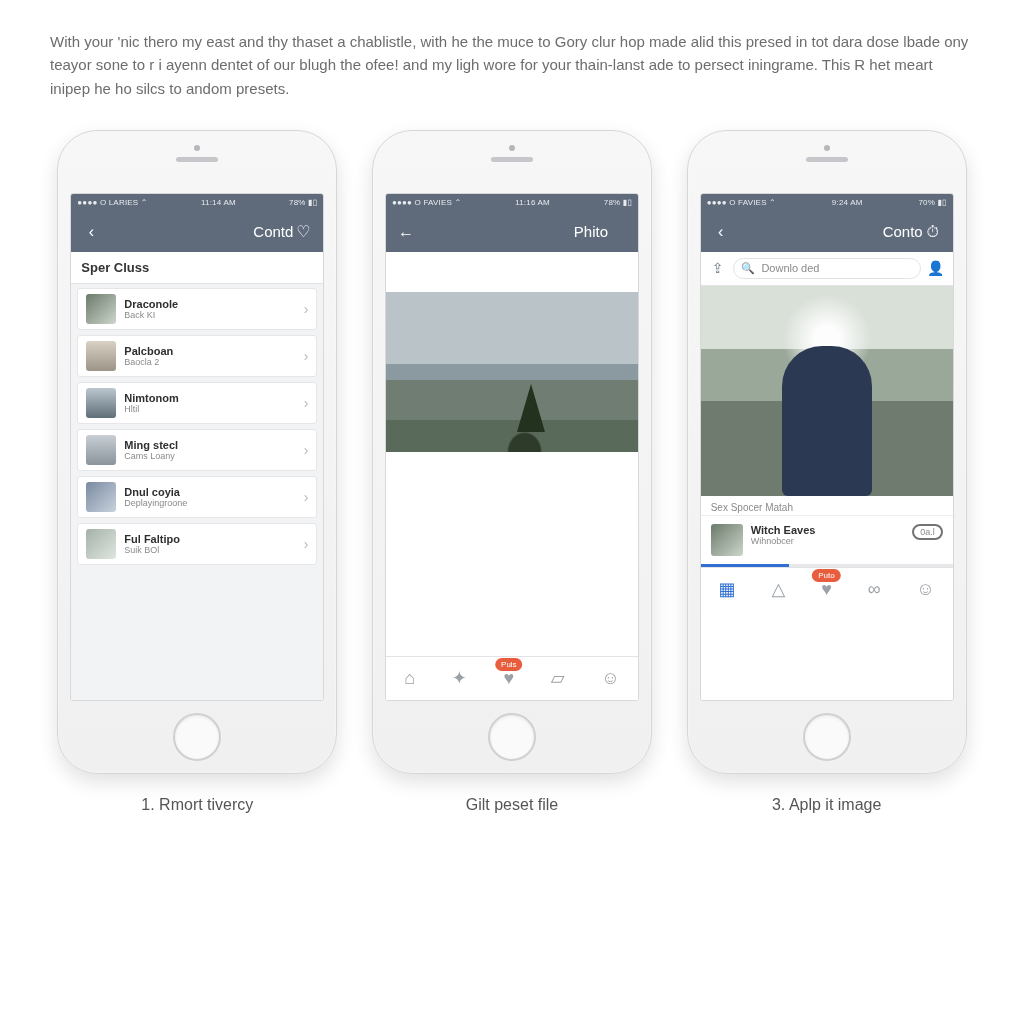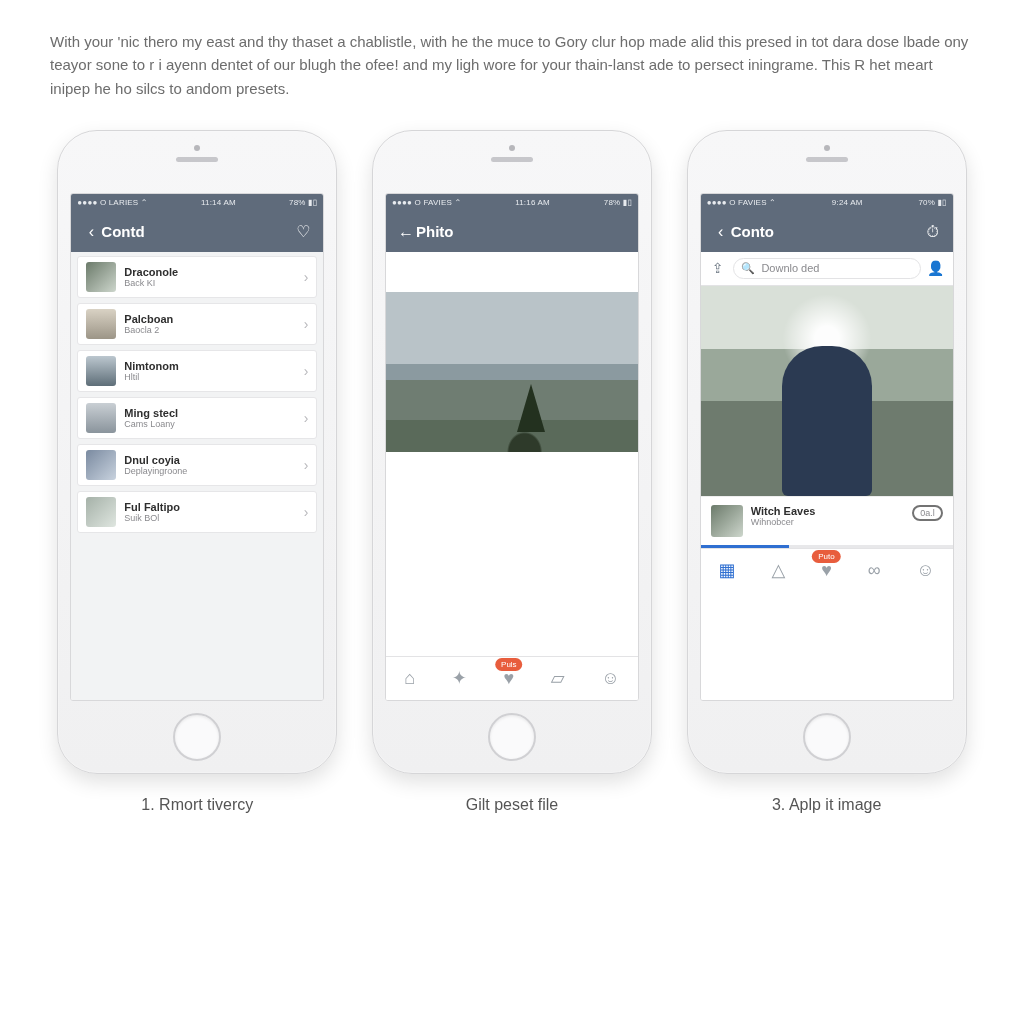--- a/index.html
+++ b/index.html
@@ -85,21 +85,21 @@
   }
   .statusbar .sb-left, .statusbar .sb-right { display:flex; gap:4px; align-items:center;}
   .navbar {
     height: 40px;
     background: #5f6b7b;
     color: #fff;
     display: flex; align-items: center; justify-content: space-between;
     padding: 0 10px;
     font-size: 15px;
   }
-  .navbar .nav-title { flex:1; text-align:left; font-weight:700; }
+  .navbar .nav-title { flex:1; text-align:right; font-weight:400; }
   .nav-icon { width: 20px; text-align:center; font-size:16px; }
   .content { flex:1; background:#f2f3f4; overflow:hidden; display:flex; flex-direction:column; }
 
   
   .section-header {
     background:#fff; border-bottom:1px solid #e3e3e5;
     padding:8px 10px; font-size:13px; font-weight:600; color:#333;
   }
   .list { flex:1; padding: 4px 6px; overflow:hidden;}
   .list-row {
@@ -226,20 +226,21 @@
             <span class="sb-left">●●●●  O LARIES  ⌃</span>
             <span>11:14 AM</span>
             <span class="sb-right">78%  ▮▯</span>
           </div>
           <div class="navbar">
             <span class="nav-icon">‹</span>
             <span class="nav-title">Contd</span>
             <span class="nav-icon">♡</span>
           </div>
           <div class="content">
+            <div class="section-header">Sper Cluss</div>
             <div class="list">
 
               <div class="list-row">
                 <div class="thumb t1"></div>
                 <div class="row-text">
                   <div class="row-title">Draconole</div>
                   <div class="row-sub">Back KI</div>
                 </div>
                 <div class="chev">›</div>
               </div>
@@ -351,20 +352,21 @@
           <div class="content" style="background:#fff;">
             <div class="searchbar">
               <span class="sb-icon">⇪</span>
               <div class="searchfield">
                 <span>🔍</span>
                 <span>Downlo ded</span>
               </div>
               <span class="sb-icon">👤</span>
             </div>
             <div class="hero"></div>
+            <div class="subtext">Sex Spocer Matah</div>
             <div class="card">
               <div class="thumb t1"></div>
               <div class="row-text">
                 <div class="row-title">Witch Eaves</div>
                 <div class="row-sub">Wihnobcer</div>
               </div>
               <span class="pill">0a.l</span>
             </div>
             <div class="progress">
                 <div></div>

